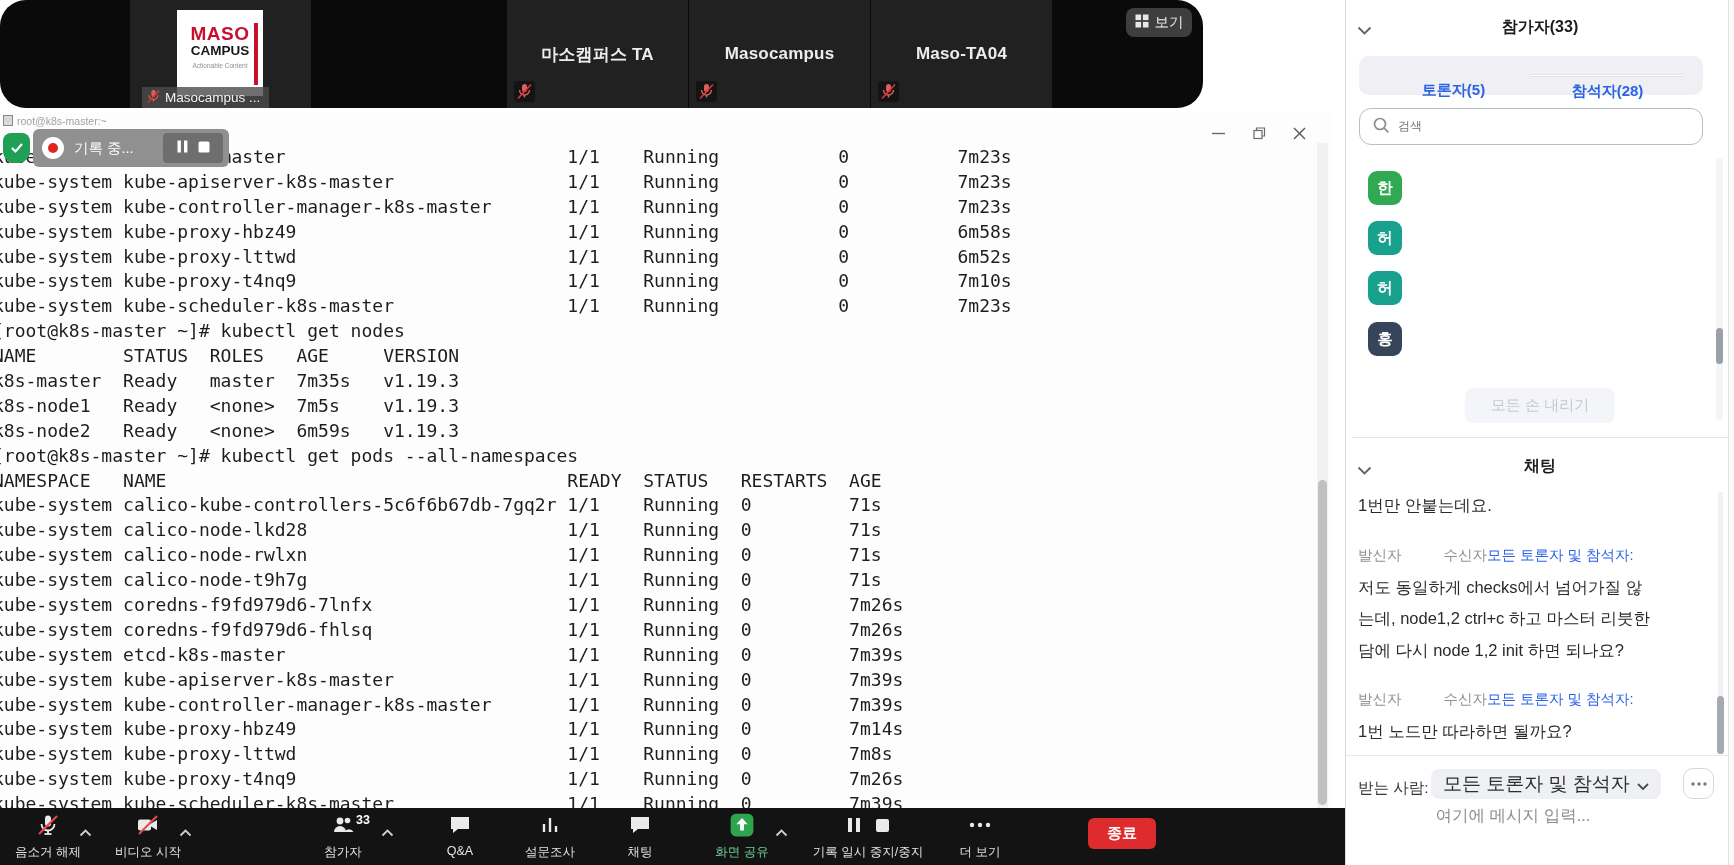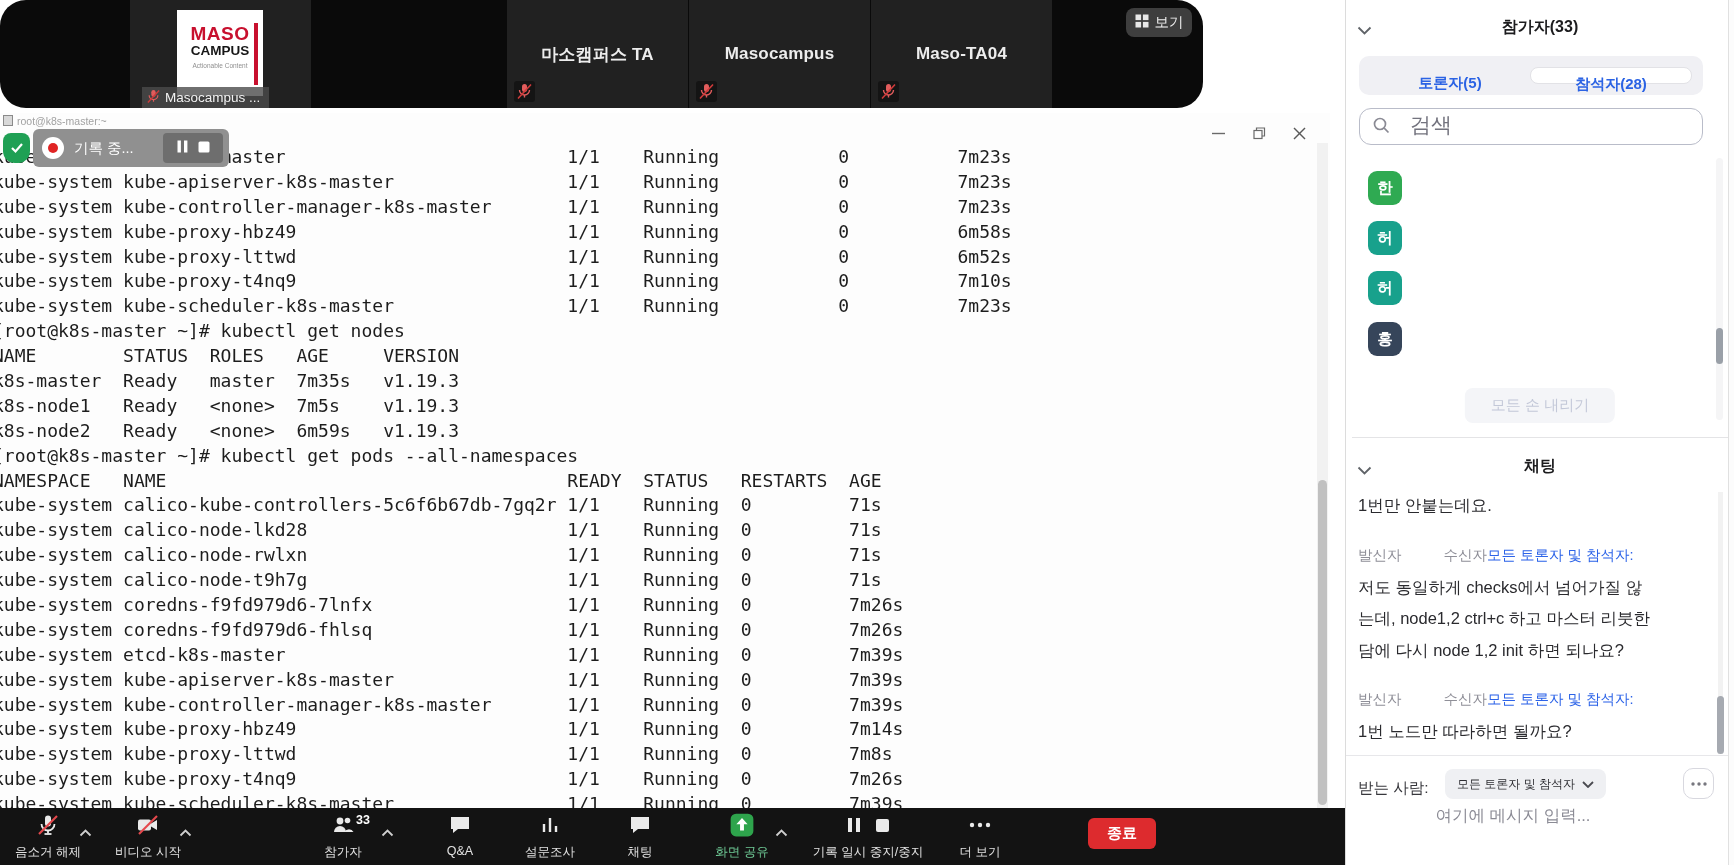--- a/index.html
+++ b/index.html
@@ -56,47 +56,47 @@
   .tb-label { margin-top:2px; font-size:12.5px; color:#e2e2e2; white-space:nowrap; text-align:center; }
   .tb-label.green { color:#6fca96; }
   .end-btn { position:absolute; left:1088px; top:10px; width:68px; height:31px; background:#dd2b2e; border-radius:6px;
         color:#ffffff; font-size:15px; font-weight:600; display:flex; align-items:center; justify-content:center; cursor:pointer; }
 
   
   .panel { position:absolute; left:1345px; top:0; width:389px; height:865px; background:#ffffff; border-left:1px solid #dcdcdc; }
   .p-chevron { position:absolute; left:11px; top:21px; cursor:pointer; }
   .p-title { position:absolute; left:0; top:17px; width:100%; text-align:center; font-size:16px; font-weight:700; color:#1c1c1e; }
   .tabs { position:absolute; left:13px; top:56px; width:344px; height:39px; background:#f0f0f4; border-radius:10px;
-        display:flex; padding:11px; }
+        display:flex; padding:18px; }
   .tab { flex:1; text-align:center; line-height:32px; font-size:15px; font-weight:600; color:#2b63e4; border-radius:8px; cursor:pointer; }
   .tab.selected { background:#ffffff; border:1px solid #e2e2e6; }
   .search-wrap { position:absolute; left:13px; top:108px; width:344px; height:37px; border:1.6px solid #b9bcc9; border-radius:12px;
         display:flex; align-items:center; padding-left:12px; gap:8px; background:#fff; }
-  .search-wrap input { border:none; outline:none; flex:1; font-size:21px; color:#333; font-family:Liberation Mono, monospace; background:transparent;margin-left:12px; }
+  .search-wrap input { border:none; outline:none; flex:1; font-size:12px; color:#333; font-family:Liberation Serif, serif; background:transparent; }
   .search-wrap input::placeholder { color:#73737e; }
   .avatar { position:absolute; left:22px; width:34px; height:34px; border-radius:9px; color:#ffffff; font-size:15.5px; font-weight:700;
         display:flex; align-items:center; justify-content:center; cursor:pointer; }
   .lower-hands { position:absolute; left:50%; transform:translateX(-50%); top:388px; padding:8px 26px; background:#f4f5f8;
         border-radius:8px; font-size:15px; color:#c3c8d8; white-space:nowrap; cursor:pointer; }
   .p-scroll-track { position:absolute; left:370px; top:158px; width:7px; height:262px; background:#f5f5f6; border-radius:4px; }
   .p-scroll-thumb { position:absolute; left:370px; top:328px; width:7px; height:36px; background:#9aa0a8; border-radius:4px; }
   .divider-h { position:absolute; left:6px; top:437px; width:377px; border-top:1px solid #e4e4e6; }
   .c-chevron { position:absolute; left:11px; top:461px; cursor:pointer; }
   .c-title { position:absolute; left:0; top:456px; width:100%; text-align:center; font-size:16px; font-weight:700; color:#1c1c1e; }
   .chat-body { position:absolute; left:12px; top:490px; width:352px; }
   .chat-msg { margin-bottom:24px; }
   .chat-meta { margin-bottom:7px; font-size:14.5px; }
   .meta-from { color:#8f8f98; }
   .meta-to { color:#8f8f98; margin-left:38px; }
   .meta-bluev { color:#2c63e8; }
   .chat-text { font-size:16.5px; color:#2a2a2e; line-height:31.5px; white-space:pre-line; }
   .divider2 { position:absolute; left:0; top:755px; width:389px; border-top:1px solid #e7e7ea; }
   .recip-label { position:absolute; left:12px; top:778px; font-size:15.5px; color:#37373c; }
-  .recip-pill { position:absolute; left:99px; top:769px; height:30px; background:#eff0f3; border-radius:8px; padding:0 12px;
-        display:flex; align-items:center; gap:7px; font-size:12px; color:#2e2e33; cursor:pointer; white-space:nowrap; }
+  .recip-pill { position:absolute; left:85px; top:769px; height:30px; background:#eff0f3; border-radius:8px; padding:0 12px;
+        display:flex; align-items:center; gap:7px; font-size:19px; color:#2e2e33; cursor:pointer; white-space:nowrap; }
   .more-btn { position:absolute; left:337px; top:768px; width:31px; height:31px; border:1.5px solid #d8d8df; border-radius:10px;
         background:#ffffff; display:flex; align-items:center; justify-content:center; cursor:pointer; }
   .chat-input { position:absolute; left:12px; top:806px; width:310px; border:none; outline:none; font-size:16.5px;
         font-family:inherit; color:#333; background:transparent;text-align:center; }
   .chat-input::placeholder { color:#8b8b95; }
   .c-scroll-track { position:absolute; left:372px; top:492px; width:5px; height:262px; background:#f2f2f2; }
   .c-scroll-thumb { position:absolute; left:371px; top:696px; width:7px; height:58px; background:#a6aab1; border-radius:4px; }
   .right-gutter { position:absolute; left:382px; top:0; width:7px; height:865px; background:#fcfcfc; border-left:1px solid #e0e0e0; }
 </style>
 </head>

